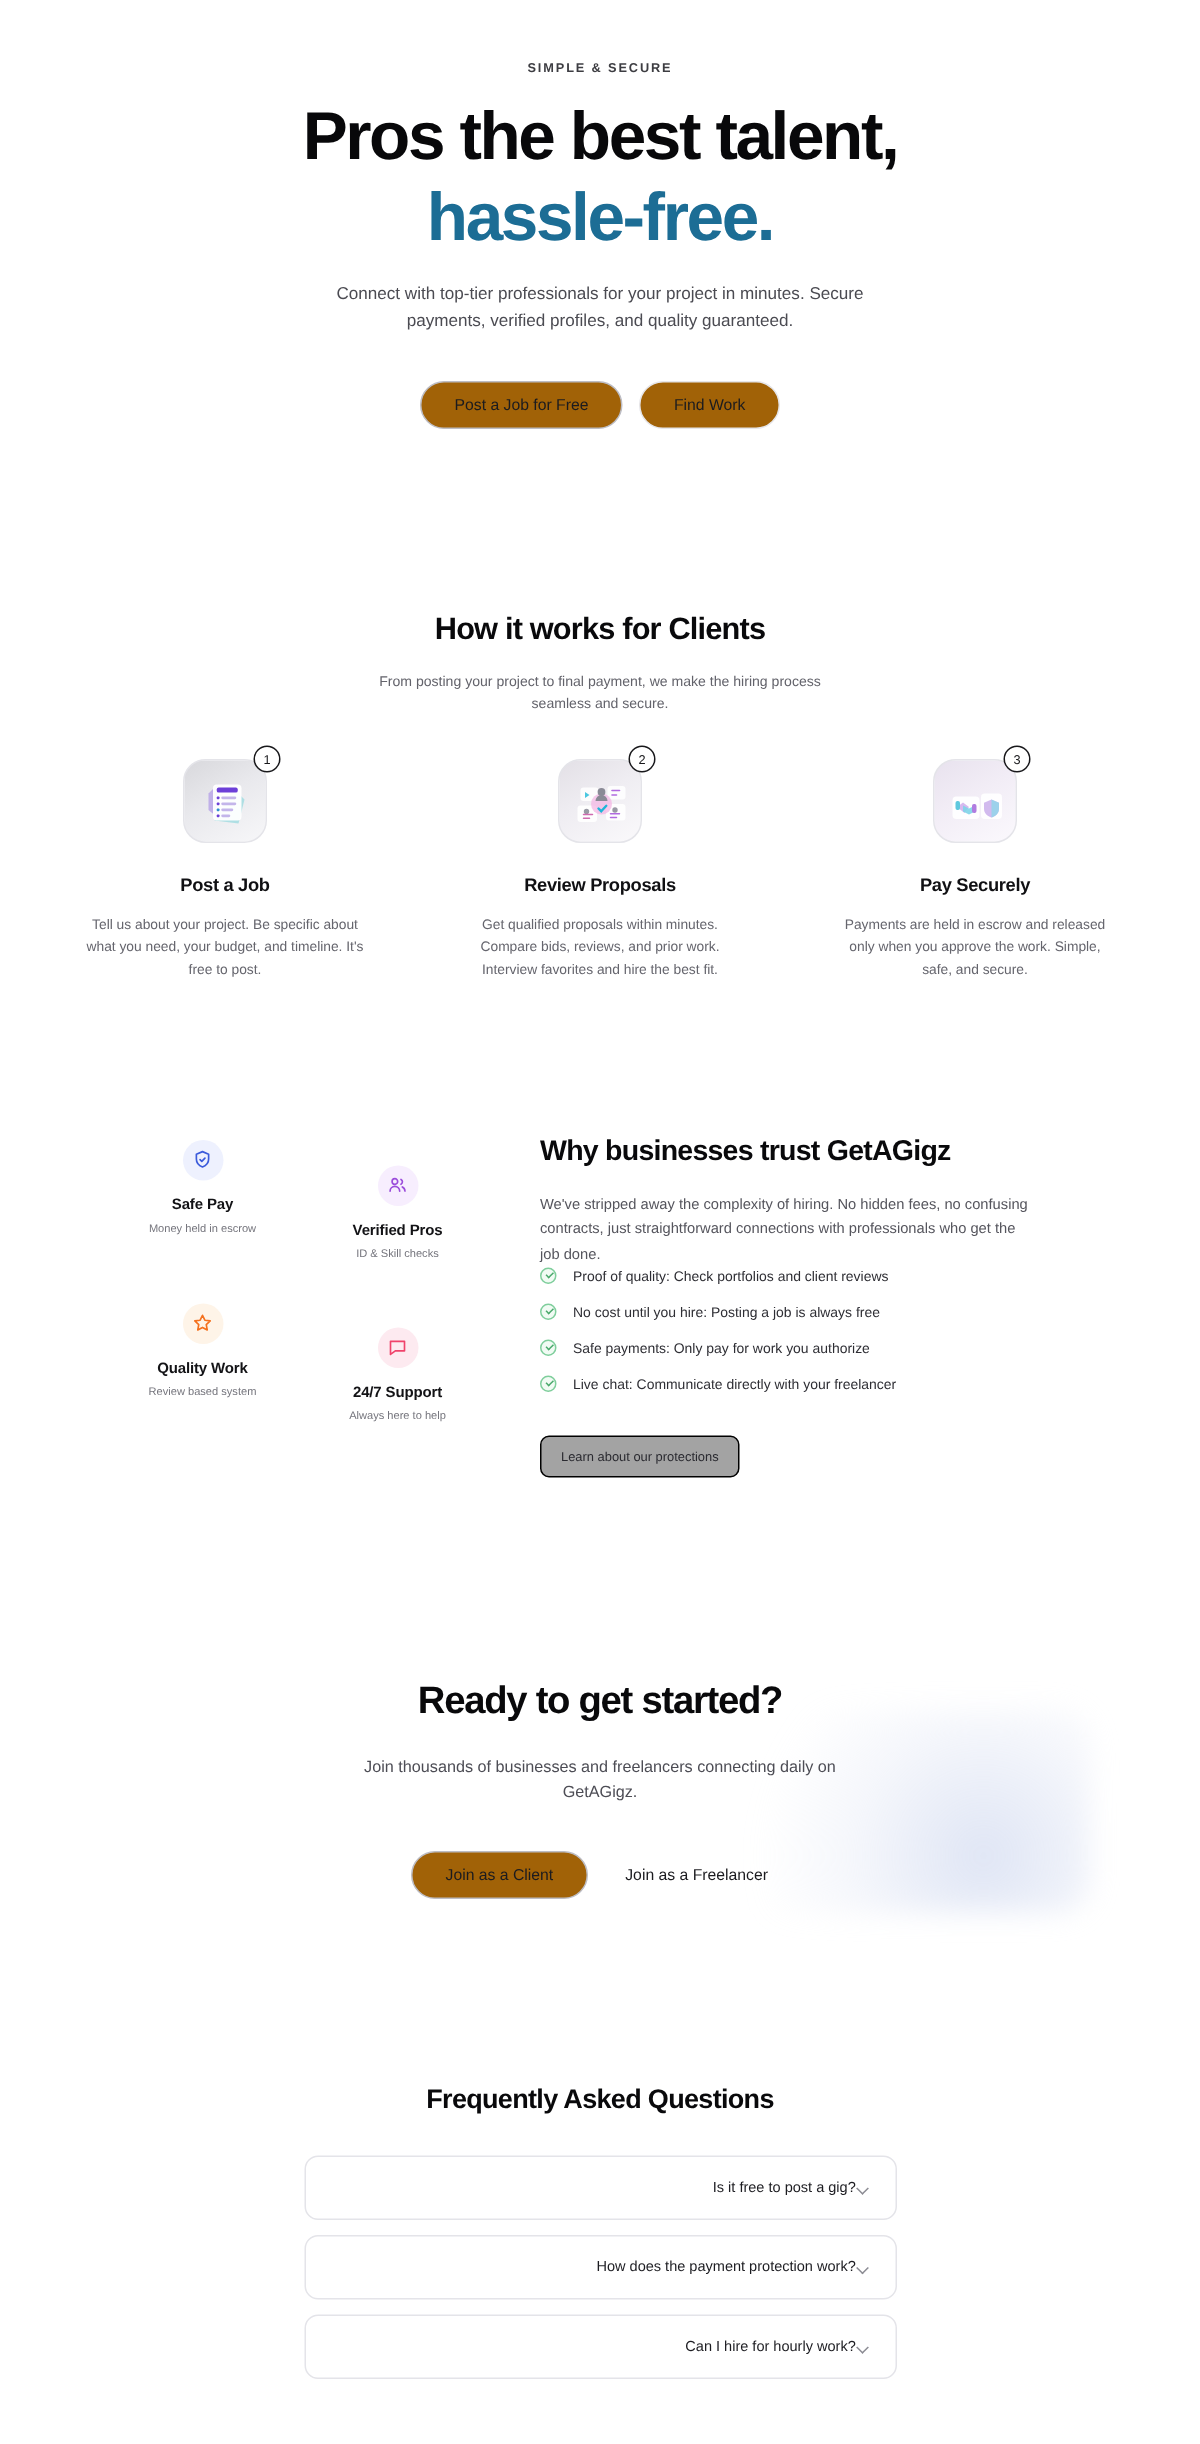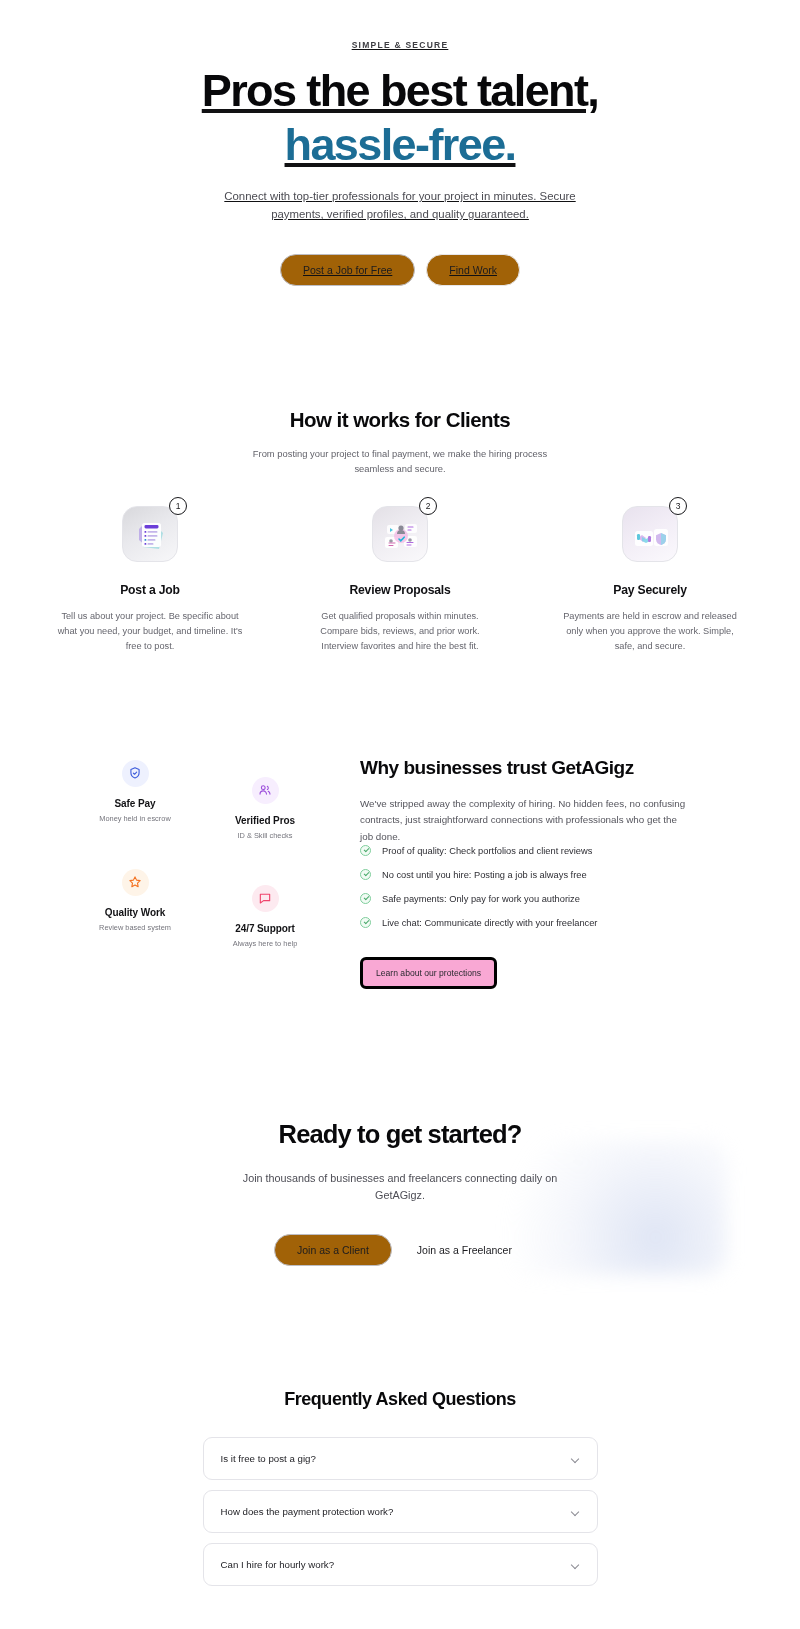--- a/index.html
+++ b/index.html
@@ -6,21 +6,21 @@
   html, body {
     width: 800px;
     background: #ffffff;
     font-family: "Liberation Sans", sans-serif;
     color: #111113;
     -webkit-font-smoothing: antialiased;
   }
   body { width: 800px; min-height: 1629px; position: relative; overflow-x: hidden; }
 
   
-  .hero { padding-top: 40px; text-align: center; text-decoration: underline; }
+  .hero { padding-top: 40px; text-align: center; }
   .eyebrow {
     font-size: 8.5px;
     letter-spacing: 1.25px;
     font-weight: 600;
     color: #3d3d42;
     text-transform: uppercase;
   }
   .hero-title {
     margin-top: 18px;
     font-size: 45px;
@@ -199,23 +199,23 @@
     top: 2.2px;
     width: 4px;
     height: 2px;
     border-left: 1.1px solid #4aa96c;
     border-bottom: 1.1px solid #4aa96c;
     transform: rotate(-45deg);
   }
   .learn-btn {
     margin-top: 16px;
     display: inline-block;
-    border: 3px solid #000000;
+    border: 1px solid #000000;
     border-radius: 6px;
-    background: #f9a8d4;
+    background: #a3a3a3;
     font-size: 8.6px;
     color: #2a2a30;
     padding: 8px 13px;
     cursor: pointer;
     font-family: inherit;
   }
 
   
   .section-cta {
     margin-top: 128px;
@@ -271,21 +271,21 @@
   .faq-h2 {
     font-size: 18px;
     font-weight: 700;
     letter-spacing: -0.45px;
     color: #09090b;
   }
   .faq-list { margin: 27px auto 0; width: 395px; }
   .faq-item {
     display: flex;
     align-items: center;
-    justify-content: space-between;
+    justify-content: flex-end;
     border: 1px solid #e4e4e9;
     border-radius: 9px;
     background: #fff;
     padding: 15px 17px;
     margin-bottom: 10px;
     cursor: pointer;
     text-align: left;
   }
   .faq-q { font-size: 9.7px; color: #1c1c21; }
   .chev {

